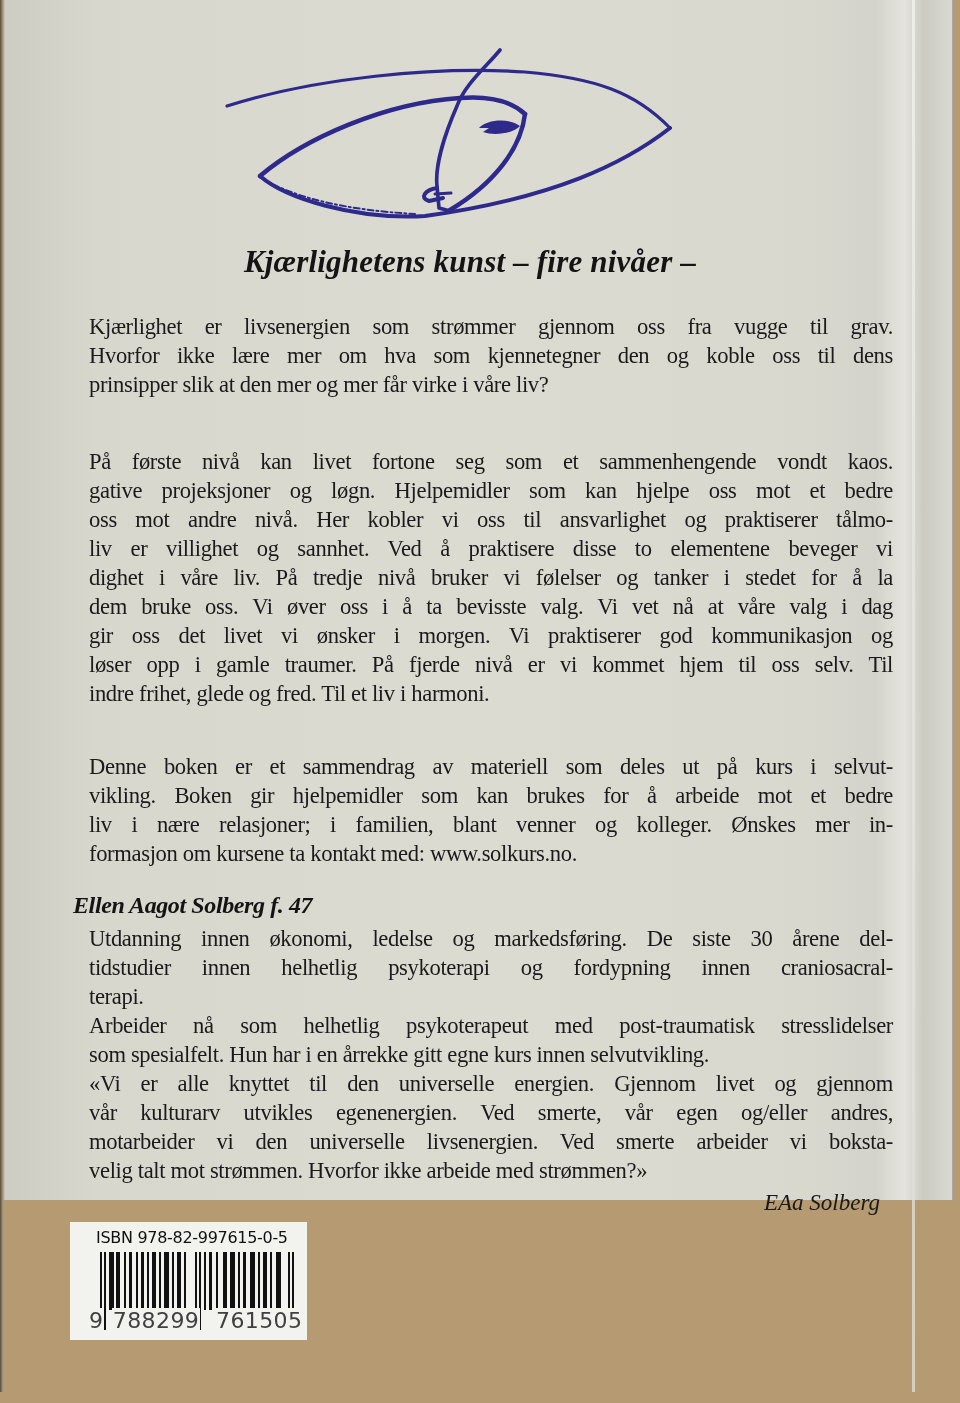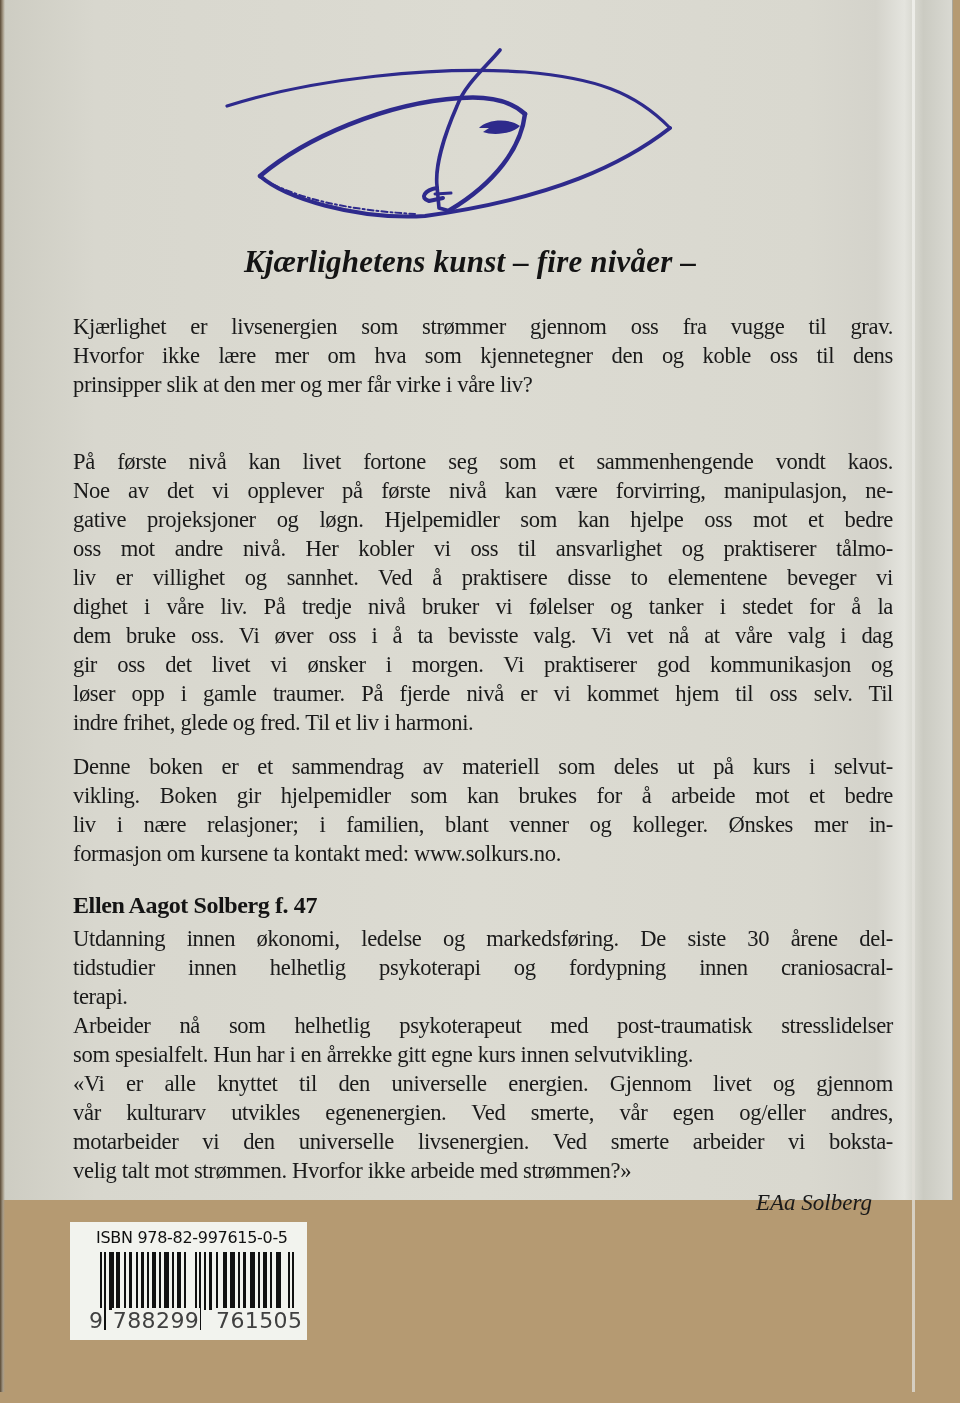--- a/index.html
+++ b/index.html
@@ -68,40 +68,42 @@
       color: #1a1a1a;
       letter-spacing: -0.35px;
     }
     .body-text .line {
       display: block;
       white-space: nowrap;
     }
     .justify .line {
       text-align: justify;
       text-align-last: justify;
+      margin-left: 16px;
     }
     .justify .line.last {
       text-align-last: left;
     }
     .p1 { top: 312px; }
     .p2 { top: 447px; }
     .p3 { top: 752px; }
     .author-name {
       position: absolute;
       left: 73px;
       top: 892px;
+      font-style: italic;
       font-weight: bold;
       font-size: 24px;
       color: #141414;
       letter-spacing: -0.4px;
     }
     .p4 { top: 924px; }
     .signature {
       position: absolute;
-      right: 80px;
+      right: 72px;
       top: 1190px;
       font-style: italic;
       font-size: 23px;
       color: #1a1a1a;
     }
     .barcode-box {
       position: absolute;
       left: 70px;
       top: 1222px;
       width: 237px;
@@ -168,21 +170,20 @@
   <div class="title">Kjærlighetens kunst – fire nivåer –</div>
 
   <div class="body-text justify p1">
     <span class="line">Kjærlighet er livsenergien som strømmer gjennom oss fra vugge til grav.</span>
     <span class="line">Hvorfor ikke lære mer om hva som kjennetegner den og koble oss til dens</span>
     <span class="line last">prinsipper slik at den mer og mer får virke i våre liv?</span>
   </div>
 
   <div class="body-text justify p2">
     <span class="line">På første nivå kan livet fortone seg som et sammenhengende vondt kaos.</span>
-    <span class="line">Noe av det vi opplever på første nivå kan være forvirring, manipulasjon, ne-</span>
     <span class="line">gative projeksjoner og løgn. Hjelpemidler som kan hjelpe oss mot et bedre</span>
     <span class="line">oss mot andre nivå. Her kobler vi oss til ansvarlighet og praktiserer tålmo-</span>
     <span class="line">liv er villighet og sannhet. Ved å praktisere disse to elementene beveger vi</span>
     <span class="line">dighet i våre liv. På tredje nivå bruker vi følelser og tanker i stedet for å la</span>
     <span class="line">dem bruke oss. Vi øver oss i å ta bevisste valg. Vi vet nå at våre valg i dag</span>
     <span class="line">gir oss det livet vi ønsker i morgen. Vi praktiserer god kommunikasjon og</span>
     <span class="line">løser opp i gamle traumer. På fjerde nivå er vi kommet hjem til oss selv. Til</span>
     <span class="line last">indre frihet, glede og fred. Til et liv i harmoni.</span>
   </div>
 

